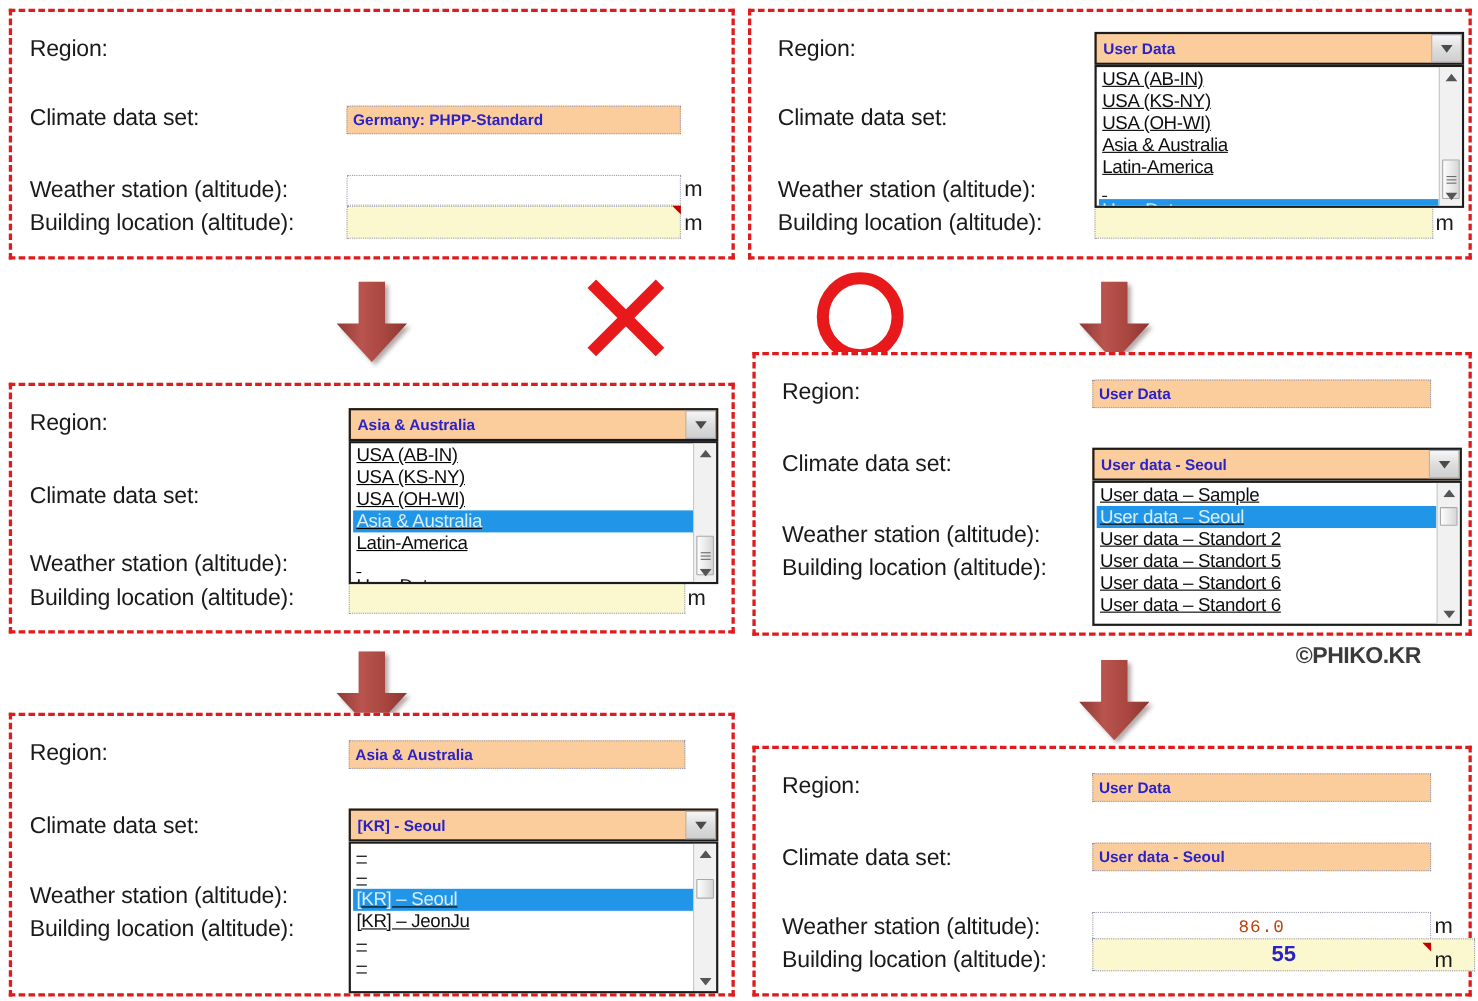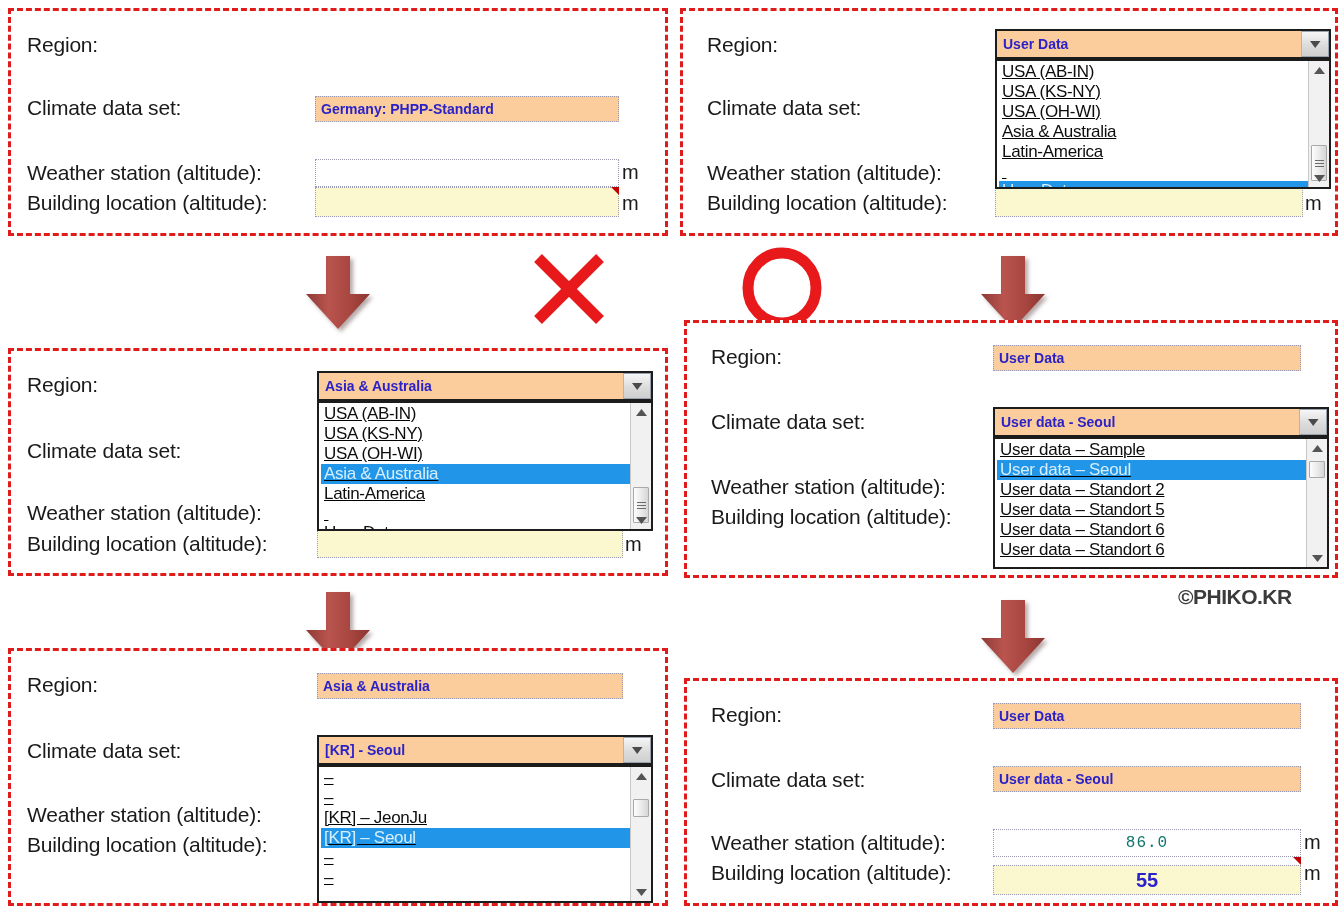--- a/index.html
+++ b/index.html
@@ -50,21 +50,21 @@
     white-space: nowrap;
   }
   .field.white  { background: #ffffff; }
   .field.yellow { background: #fbf8d0; }
   .field.center { justify-content: center; padding-left: 0; }
 
   .val-gray {
     font-family: "Liberation Mono", monospace;
     font-size: 16px;
     font-weight: normal;
-    color: #0f766e;
+    color: #c2410c;
     letter-spacing: 1px;
     text-align: right;
   }
   .val-blue {
     font-family: "Liberation Sans", sans-serif;
     font-size: 20px;
     font-weight: bold;
     color: #2a22c8;
   }
 
@@ -452,22 +452,22 @@
       <svg width="13" height="9" viewBox="0 0 13 9">
           <path d="M1 1 L11.5 1 L6.2 8 Z" fill="#4a4a4a"></path>
         </svg>
     </div>
   </div>
 
   <div class="ddlist" style="left:306px; top:114px; width:336px; height:138px;">
     <div class="items">
       <div class="it dash">–</div>
       <div class="it dash">–</div>
+      <div class="it sel">[KR] – Seoul</div>
       <div class="it">[KR] – JeonJu</div>
-      <div class="it sel">[KR] – Seoul</div>
       <div class="it dash">–</div>
       <div class="it dash">–</div>
 
     </div>
     <div class="sbar">
       <div class="arw up">
         <svg width="11" height="7" viewBox="0 0 11 7">
             <path d="M5.5 0 L11 7 L0 7 Z" fill="#555"></path>
           </svg>
       </div>
@@ -490,20 +490,20 @@
   <div class="lbl" style="left:24px; top:150px;">Weather station (altitude):</div>
   <div class="lbl" style="left:24px; top:180px;">Building location (altitude):</div>
 
   <div class="field" style="left:306px; top:22px; width:308px; height:26px;">User Data</div>
 
   <div class="field" style="left:306px; top:85px; width:308px; height:26px;">User data - Seoul</div>
 
   <div class="field white center" style="left:306px; top:148px; width:308px; height:28px;">
     <span class="val-gray">86.0</span>
   </div>
-  <div class="field yellow center" style="left:306px; top:184px; width:308px; height:30px;">
+  <div class="field yellow center" style="left:306px; top:172px; width:348px; height:30px;">
     <span class="val-blue">55</span>
   </div>
   <div class="cmt-tri" style="left:606px; top:176px;"></div>
 
   <div class="unit" style="left:617px; top:150px;">m</div>
   <div class="unit" style="left:617px; top:181px;">m</div>
 </div>
 
 </body></html>

